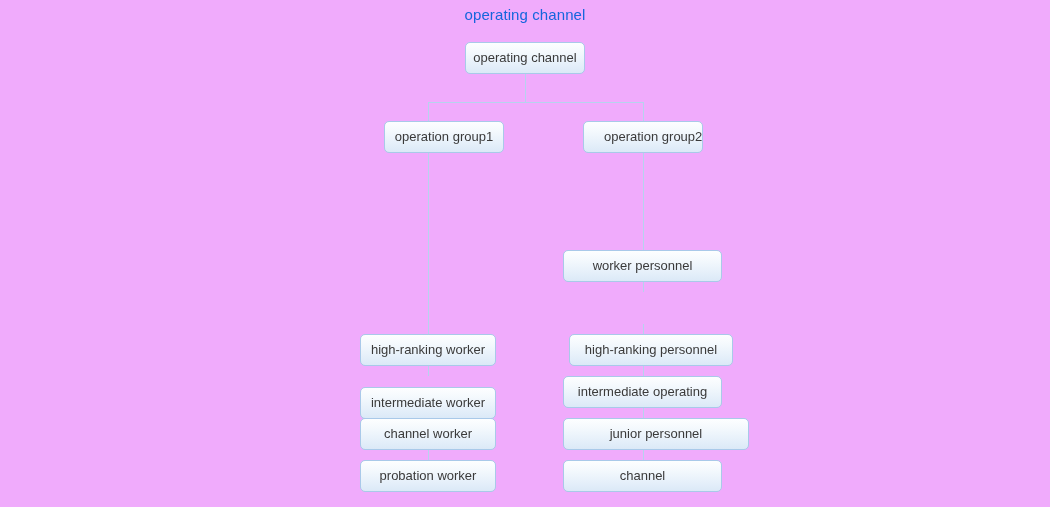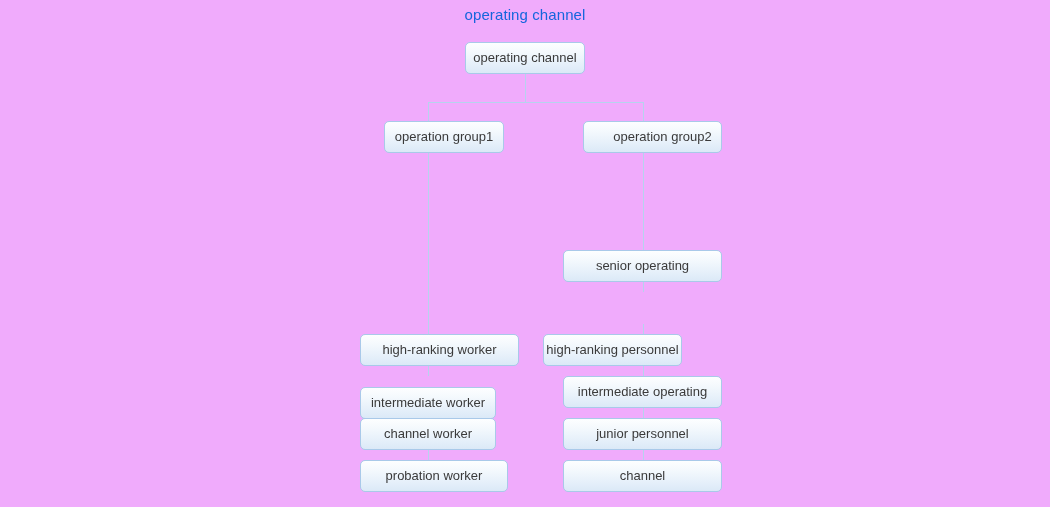--- a/index.html
+++ b/index.html
@@ -59,46 +59,46 @@
   <div class="node" style="left:465px; top:42px; width:120px;">operating channel</div>
 
   <div class="edge edge-v" style="left:525px; top:74px; height:28px;"></div>
 
   <div class="edge edge-h" style="left:428px; top:102px; width:216px;"></div>
 
   <div class="edge edge-v" style="left:428px; top:102px; height:19px;"></div>
   <div class="edge edge-v" style="left:643px; top:102px; height:19px;"></div>
 
   <div class="node" style="left:384px; top:121px; width:120px;">operation group1</div>
-  <div class="node" style="left:583px; top:121px; width:139px;padding-left:20px;">operation group2</div>
+  <div class="node" style="left:583px; top:121px; width:120px;padding-left:20px;">operation group2</div>
 
   <div class="edge edge-v" style="left:428px; top:153px; height:181px;"></div>
 
-  <div class="node" style="left:360px; top:334px; width:159px;">high-ranking worker</div>
+  <div class="node" style="left:360px; top:334px; width:136px;">high-ranking worker</div>
   <div class="edge edge-v" style="left:428px; top:366px; height:10px;"></div>
 
   <div class="node" style="left:360px; top:376px; width:136px;margin-top:11px;">intermediate worker</div>
   <div class="edge edge-v" style="left:428px; top:408px; height:10px;"></div>
 
   <div class="node" style="left:360px; top:418px; width:136px;">channel worker</div>
   <div class="edge edge-v" style="left:428px; top:450px; height:10px;"></div>
 
-  <div class="node" style="left:360px; top:460px; width:148px;">probation worker</div>
+  <div class="node" style="left:360px; top:460px; width:136px;">probation worker</div>
 
   <div class="edge edge-v" style="left:643px; top:153px; height:97px;"></div>
 
-  <div class="node" style="left:563px; top:250px; width:159px;">senior operating</div>
+  <div class="node" style="left:563px; top:250px; width:159px;">worker personnel</div>
   <div class="edge edge-v" style="left:643px; top:282px; height:10px;"></div>
 
   <div class="edge edge-v" style="left:643px; top:324px; height:10px;"></div>
 
-  <div class="node" style="left:543px; top:334px; width:139px;">high-ranking personnel</div>
+  <div class="node" style="left:569px; top:334px; width:164px;">high-ranking personnel</div>
   <div class="edge edge-v" style="left:643px; top:366px; height:10px;"></div>
 
   <div class="node" style="left:563px; top:376px; width:159px;">intermediate operating</div>
   <div class="edge edge-v" style="left:643px; top:408px; height:10px;"></div>
 
-  <div class="node" style="left:563px; top:418px; width:159px;">junior personnel</div>
+  <div class="node" style="left:563px; top:418px; width:186px;">junior personnel</div>
   <div class="edge edge-v" style="left:643px; top:450px; height:10px;"></div>
 
   <div class="node" style="left:563px; top:460px; width:159px;">channel</div>
 
 </div>
 
 </body></html>

